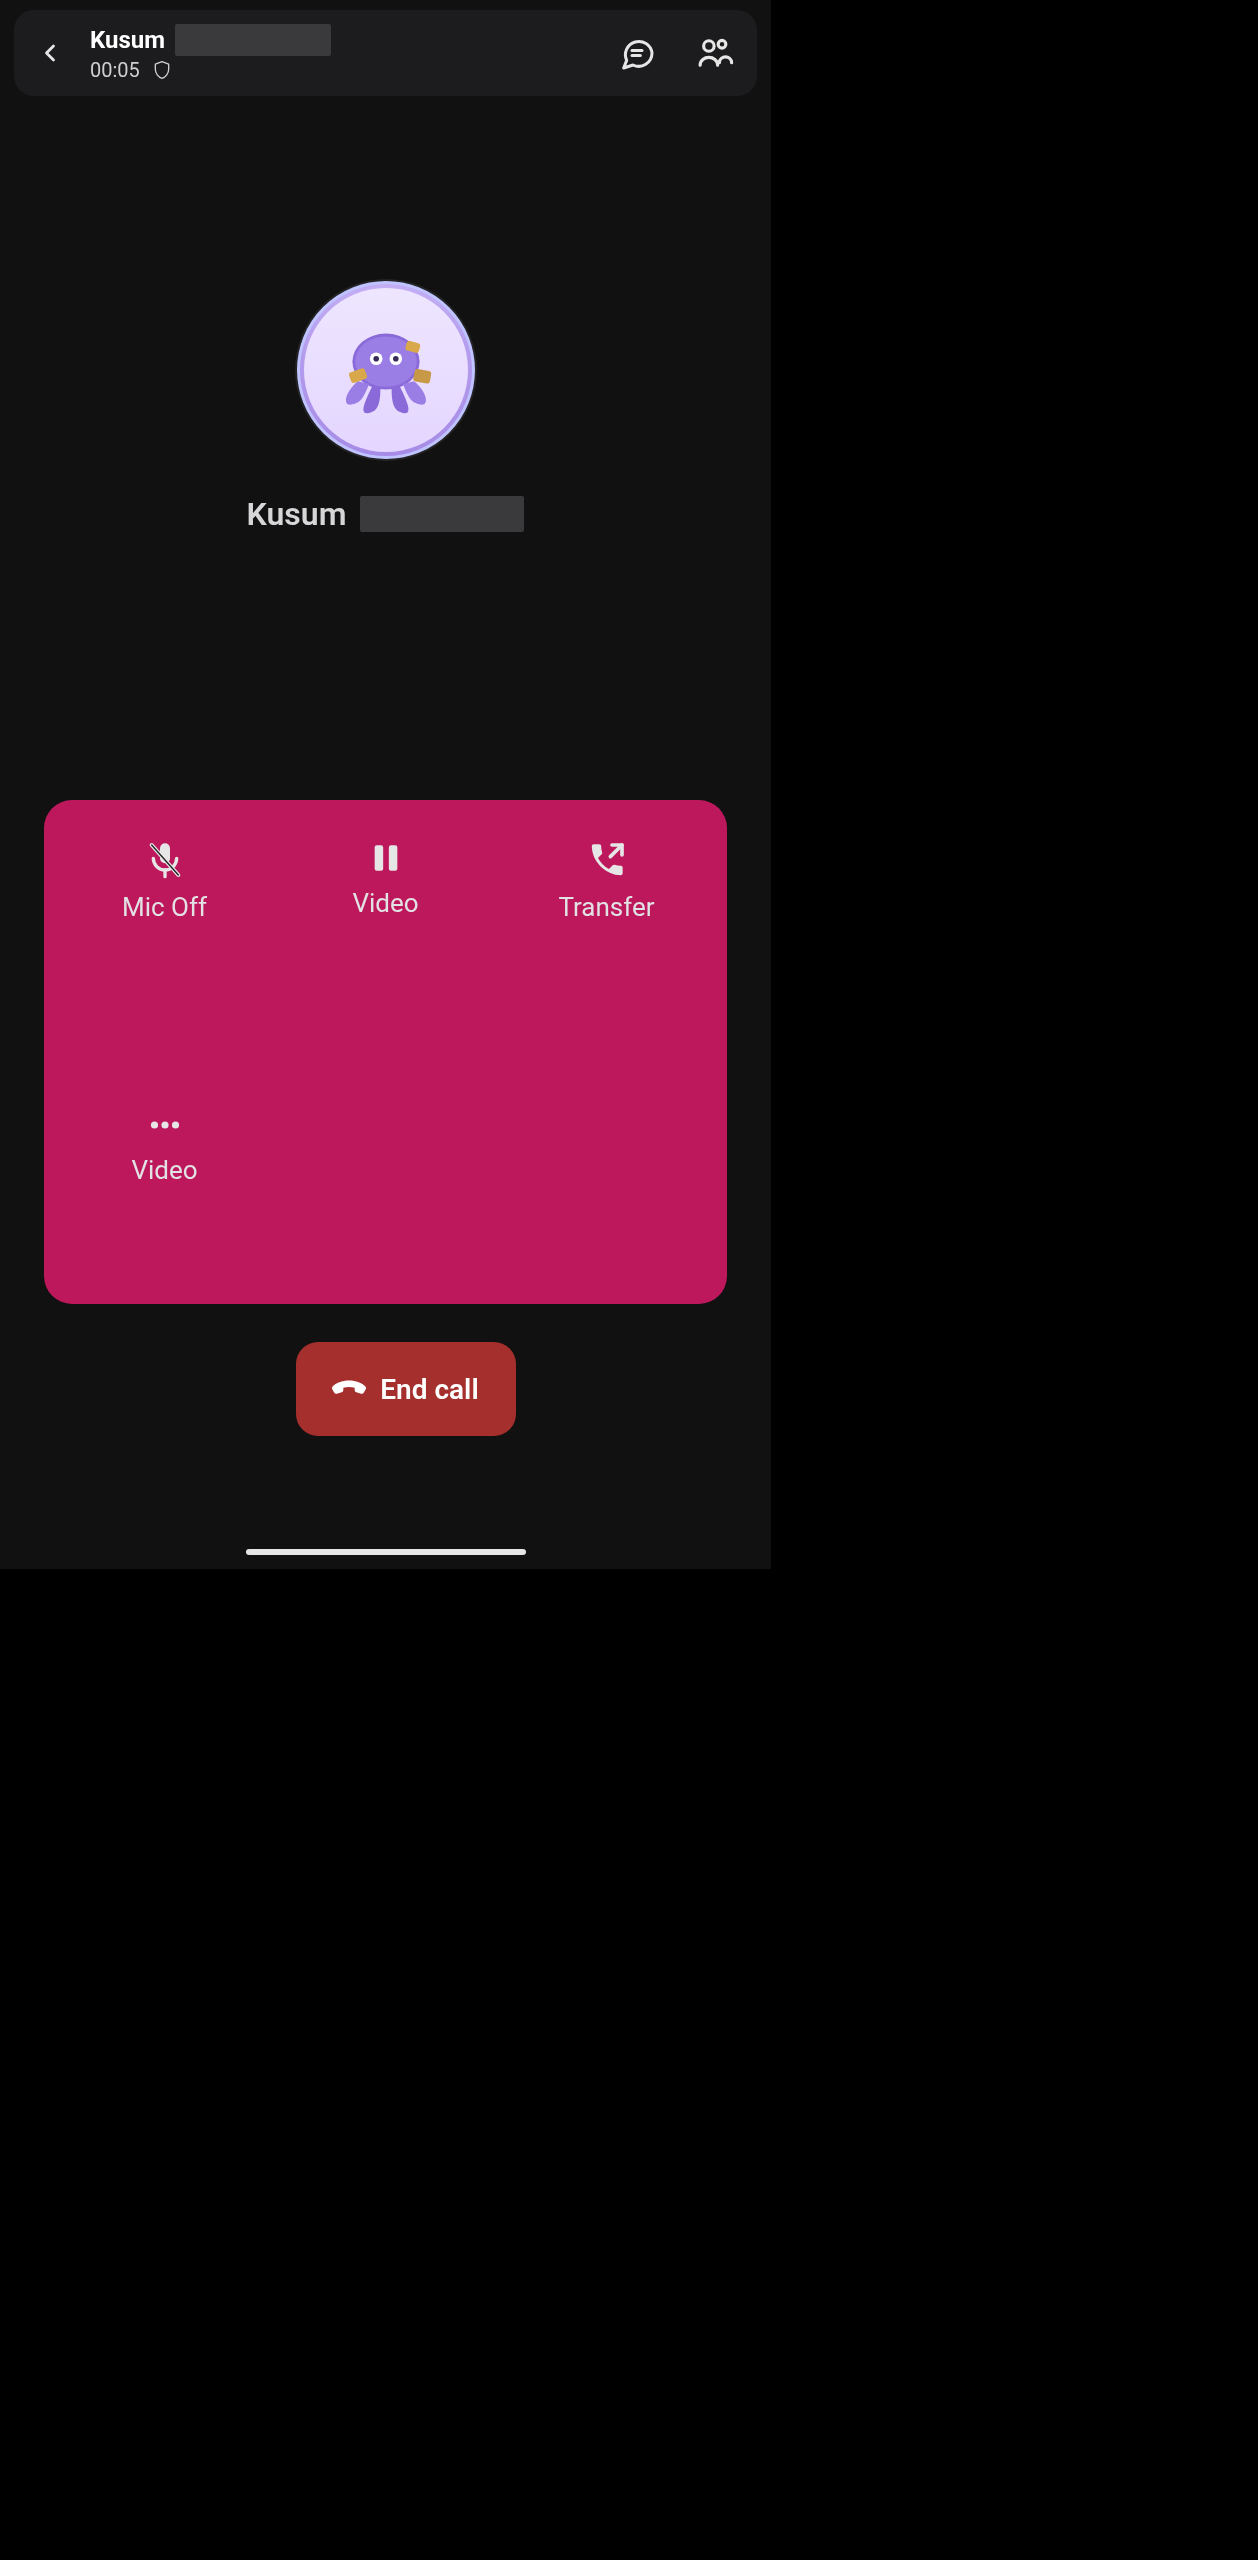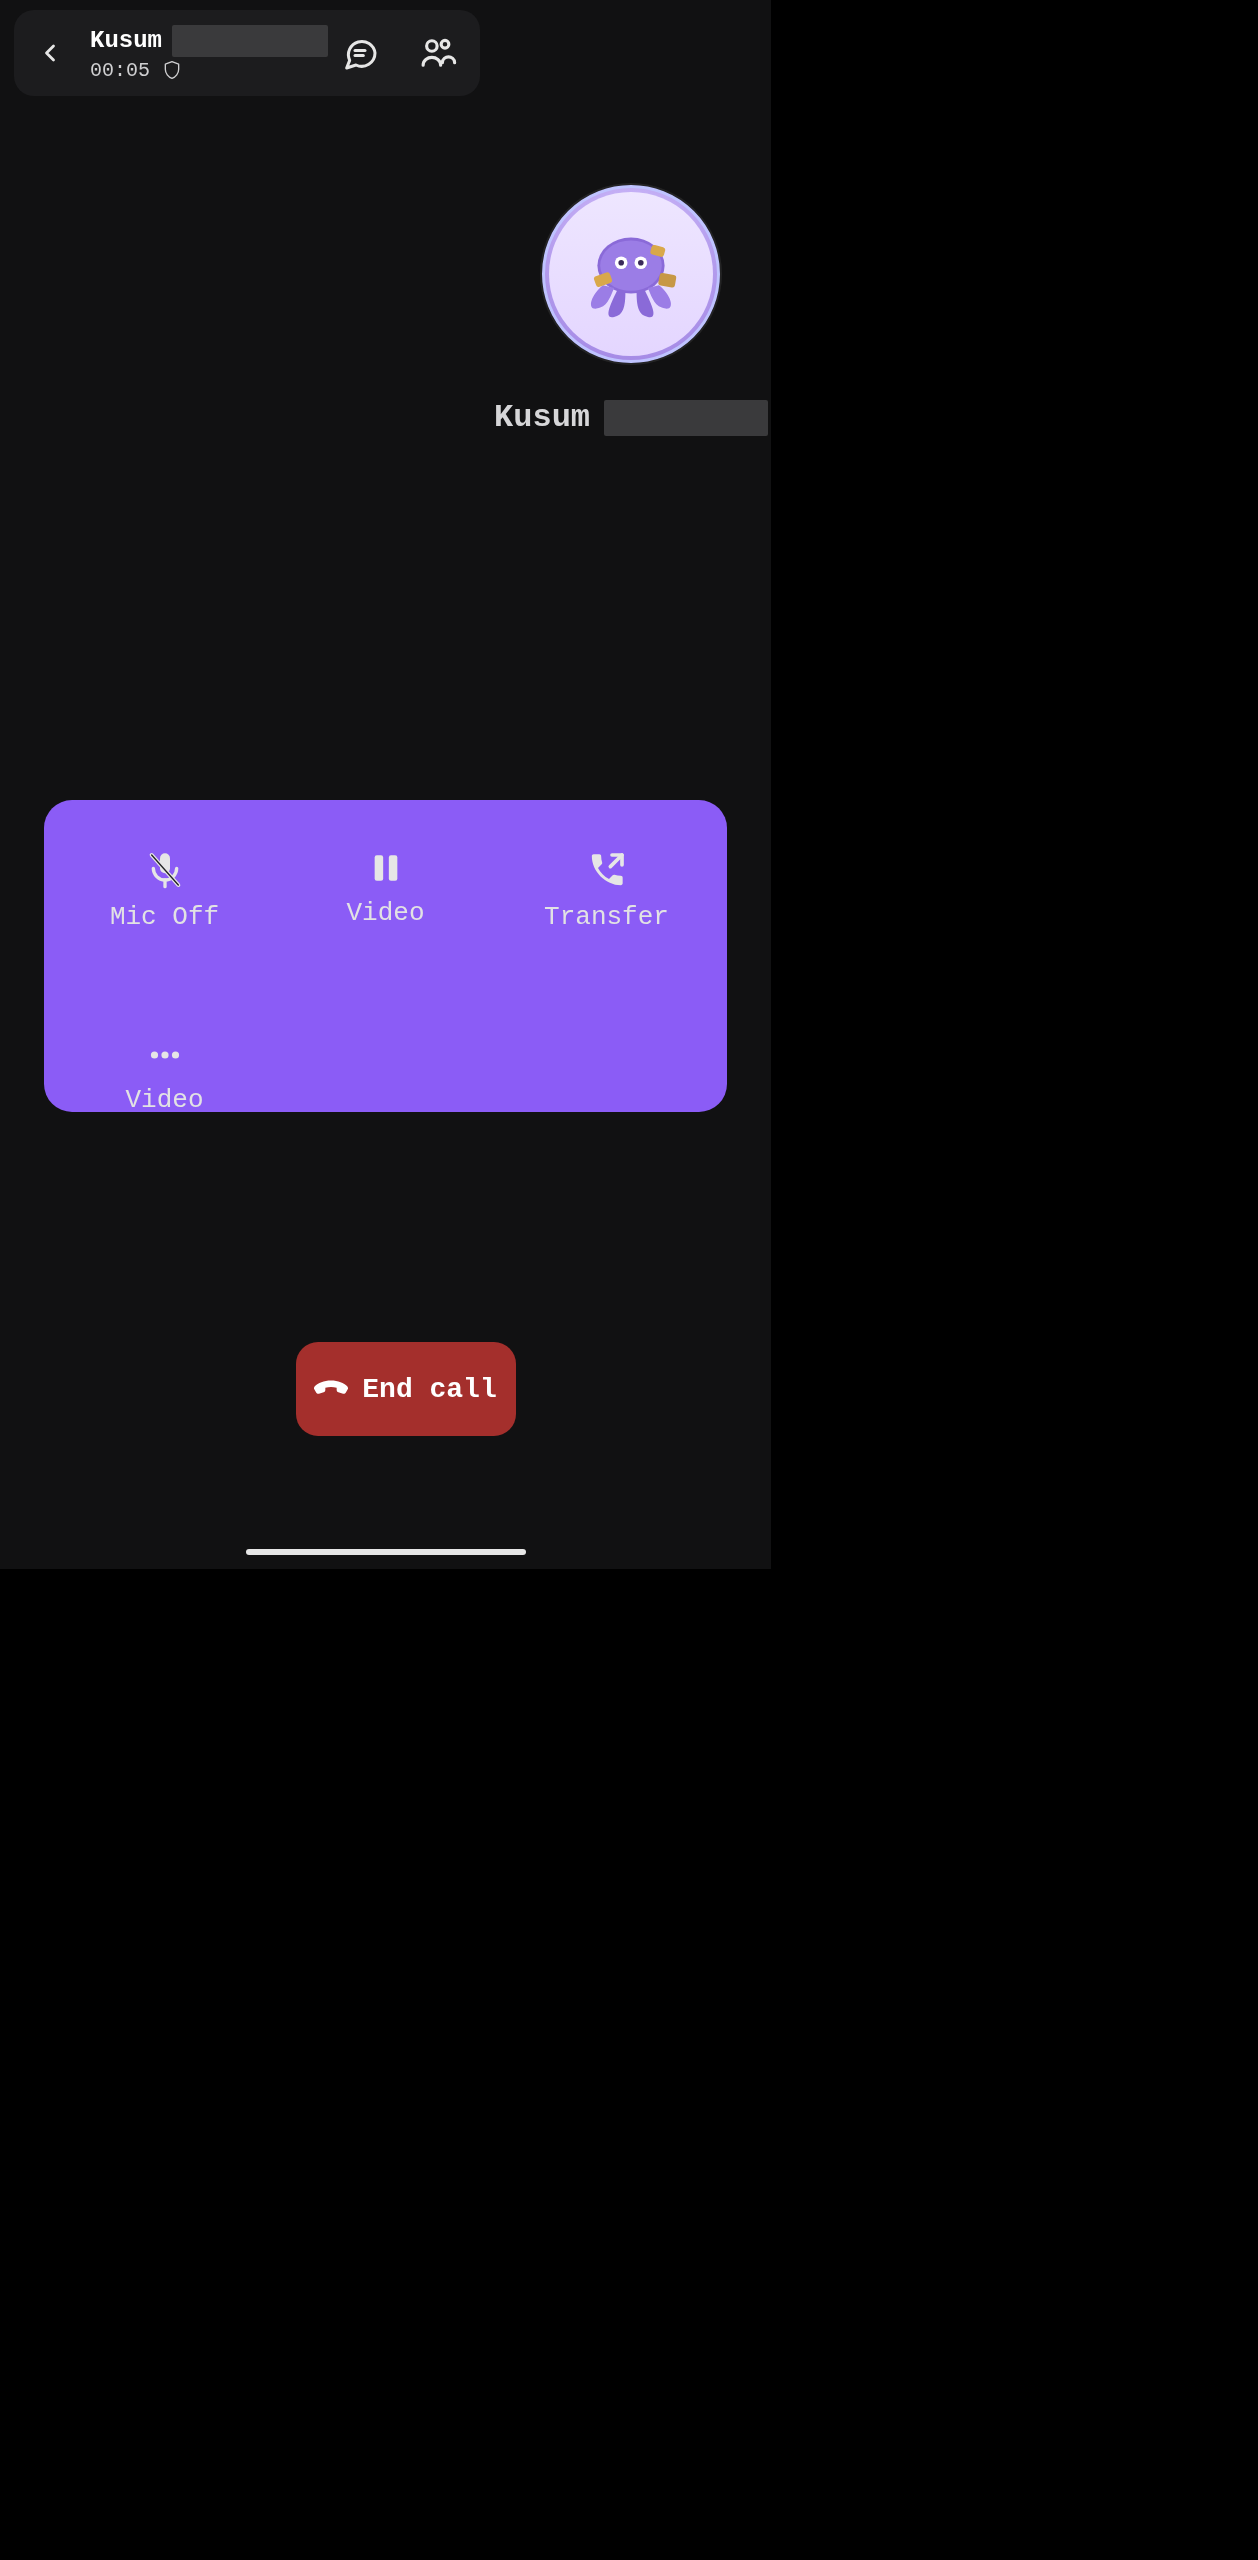--- a/index.html
+++ b/index.html
@@ -10,22 +10,21 @@
     font-family: -apple-system, BlinkMacSystemFont, "Segoe UI", Roboto, Helvetica, Arial, sans-serif;
     color: #e6e6e6;
     overflow: hidden;
     position: relative;
   }
   .screen {
     position: absolute;
     inset: 0;
     background: #111112;
     display: flex;
-    flex-direction: row;
-    font-family: Liberation Mono, monospace;
+    flex-direction: column;
   }
   
   .topbar {
     margin: 10px 14px 0 14px;
     height: 86px;
     background: #1c1c1e;
     border-radius: 20px;
     display: flex;
     align-items: center;
     padding: 0 10px 0 4px;
@@ -133,30 +132,30 @@
     width: 164px;
     height: 36px;
     background: #3a3a3c;
     border-radius: 2px;
   }
 
   
   .controls-panel {
     margin: 0 44px;
     margin-top: auto;
-    background: #8b5cf6;
+    background: #be185d;
     border-radius: 28px;
-    padding: 50px 10px 40px 10px;
+    padding: 40px 10px 40px 10px;
     display: grid;
     grid-template-columns: repeat(3, 1fr);
     row-gap: 105px;
     position: absolute;
     left: 0; right: 0;
     top: 800px;
-    height: 312px;
+    height: 504px;
   }
   .ctrl {
     display: flex;
     flex-direction: column;
     align-items: center;
     gap: 12px;
     cursor: pointer;
   }
   .ctrl .lbl {
     font-size: 26px;

